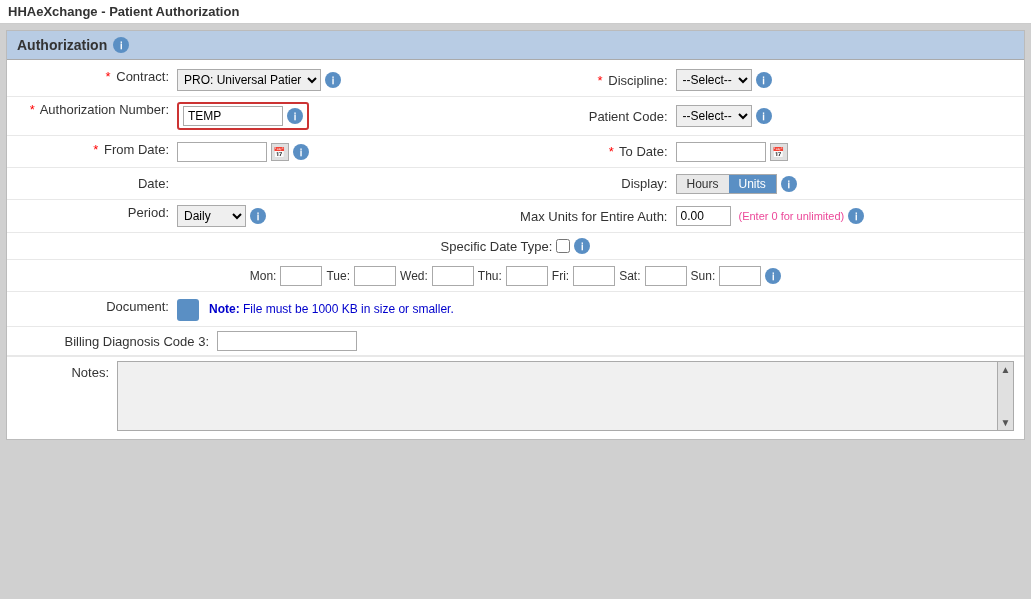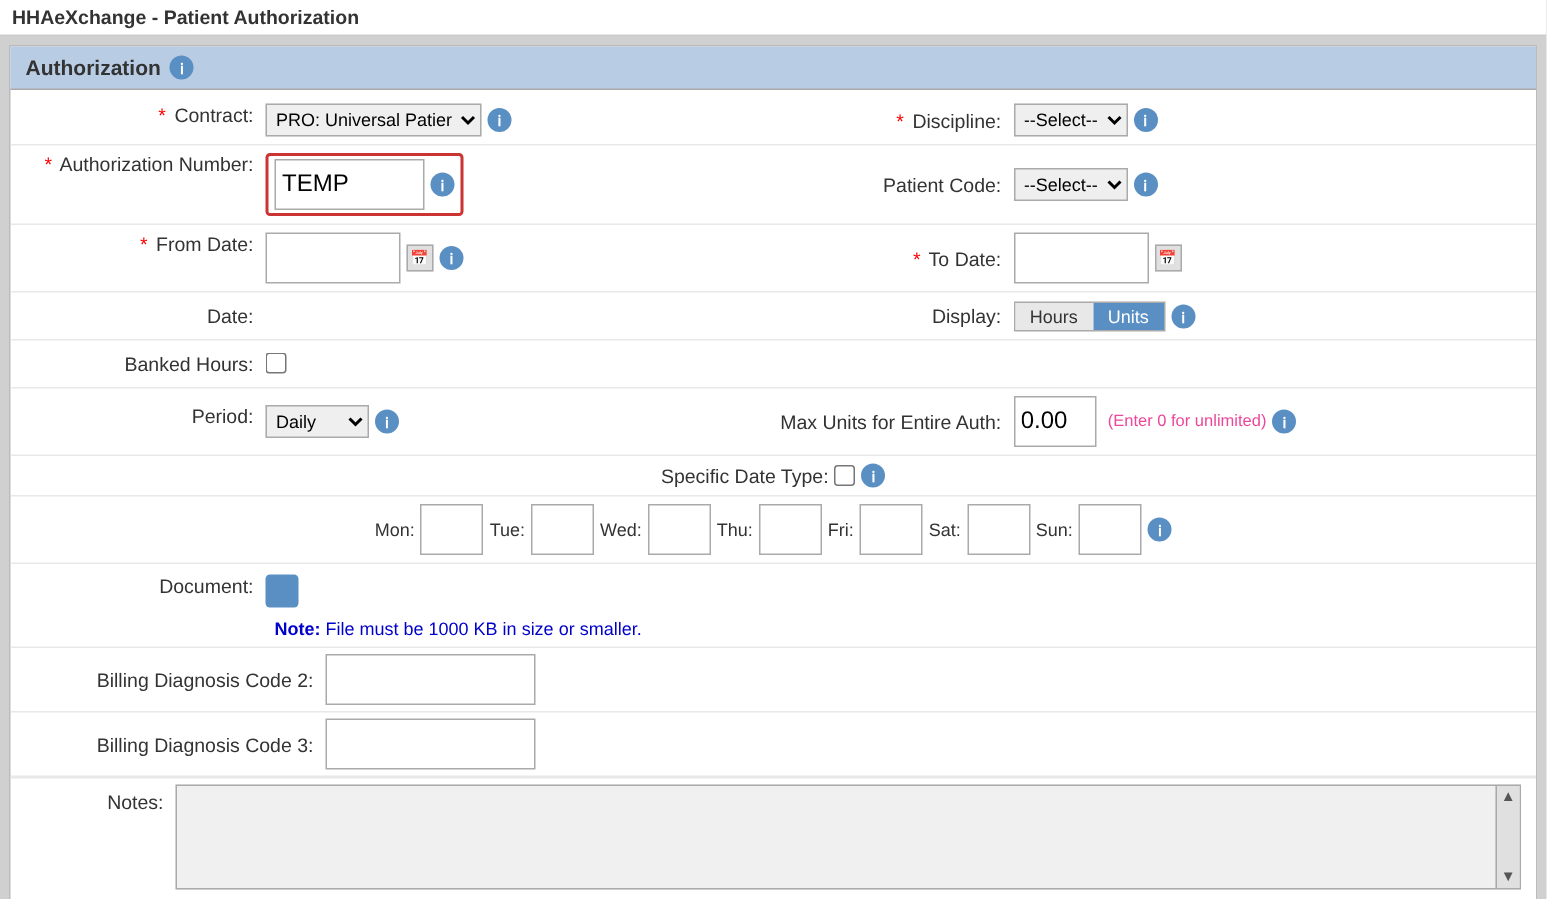--- a/index.html
+++ b/index.html
@@ -80,22 +80,22 @@
       margin-right: 2px;
     }
     .field-input {
       display: flex;
       align-items: center;
       gap: 4px;
     }
     input[type="text"] {
       border: 1px solid #aaa;
       padding: 2px 4px;
-      font-size: 16px;
-      height: 34px;
+      font-size: 12px;
+      height: 20px;
     }
     select {
       border: 1px solid #aaa;
       padding: 2px 2px;
       font-size: 12px;
       height: 22px;
     }
     .auth-number-box {
       border: 2px solid #cc3333;
       border-radius: 3px;
@@ -345,31 +345,20 @@
         <div class="field-input">
           <div class="display-toggle">
             <button class="toggle-btn">Hours</button>
             <button class="toggle-btn active">Units</button>
           </div>
           <span class="info-icon">ℹ</span>
         </div>
       </div>
     </div>
 
-    <div class="form-row">
-      <div class="left-group">
-        <div class="field-label">
-          <span>Banked Hours:</span>
-        </div>
-        <div class="field-input">
-          <input type="checkbox" class="checkbox-input" style="">
-        </div>
-      </div>
-      <div class="right-group"></div>
-    </div>
 
     <div class="form-row">
       <div class="left-group">
         <div class="field-label">
           <span>Period:</span>
         </div>
         <div class="field-input">
           <select>
             <option>Daily</option>
             <option>Weekly</option>
@@ -416,37 +405,33 @@
         <input type="text" class="day-input" style="">
         <span class="info-icon">ℹ</span>
       </div>
     </div>
 
     <div class="form-row">
       <div class="left-group" style="align-items:flex-start; padding-top:2px;">
         <div class="field-label">
           <span>Document:</span>
         </div>
-        <div class="field-input" style="flex-direction:column; align-items:flex-start;">
+        <div class="field-input" style="flex-direction:row; align-items:flex-start;">
           <div class="doc-icon" style="background:#5a8fc4; width:22px; height:22px; border-radius:3px;"></div>
           <div style="margin-top:2px;">
             <span class="note-text">
               <span class="note-label">Note:</span>
               <span>File must be 1000 KB in size or smaller.</span>
             </span>
           </div>
         </div>
       </div>
     </div>
 
 
-    <div class="diag-row">
-      <div class="diag-label">Billing Diagnosis Code 2:</div>
-      <input type="text" style="width: 140px;">
-    </div>
 
     <div class="diag-row">
       <div class="diag-label">Billing Diagnosis Code 3:</div>
       <input type="text" style="width: 140px;">
     </div>
 
     <div class="notes-row">
       <div class="notes-label">Notes:</div>
       <div class="notes-area-wrapper">
         <textarea style="width: calc(100% - 16px); height: 100%; border: none; background: rgb(240, 240, 240); resize: none; font-size: 12px; padding: 2px;"></textarea>

